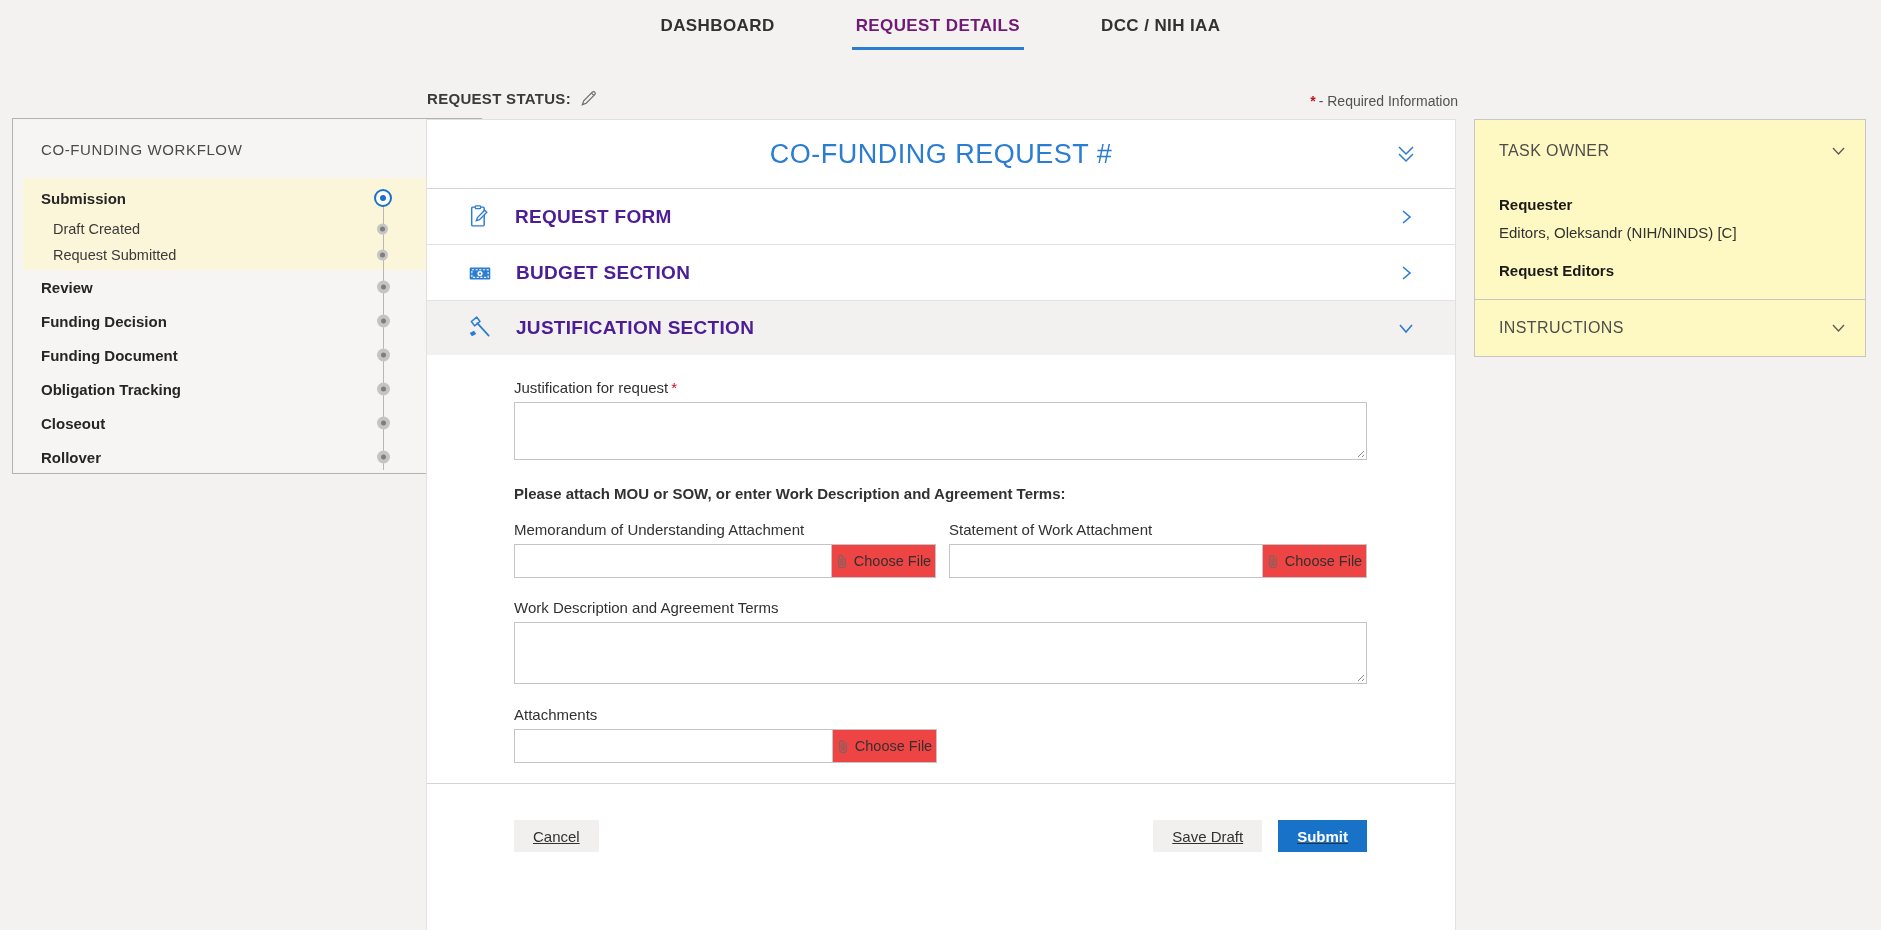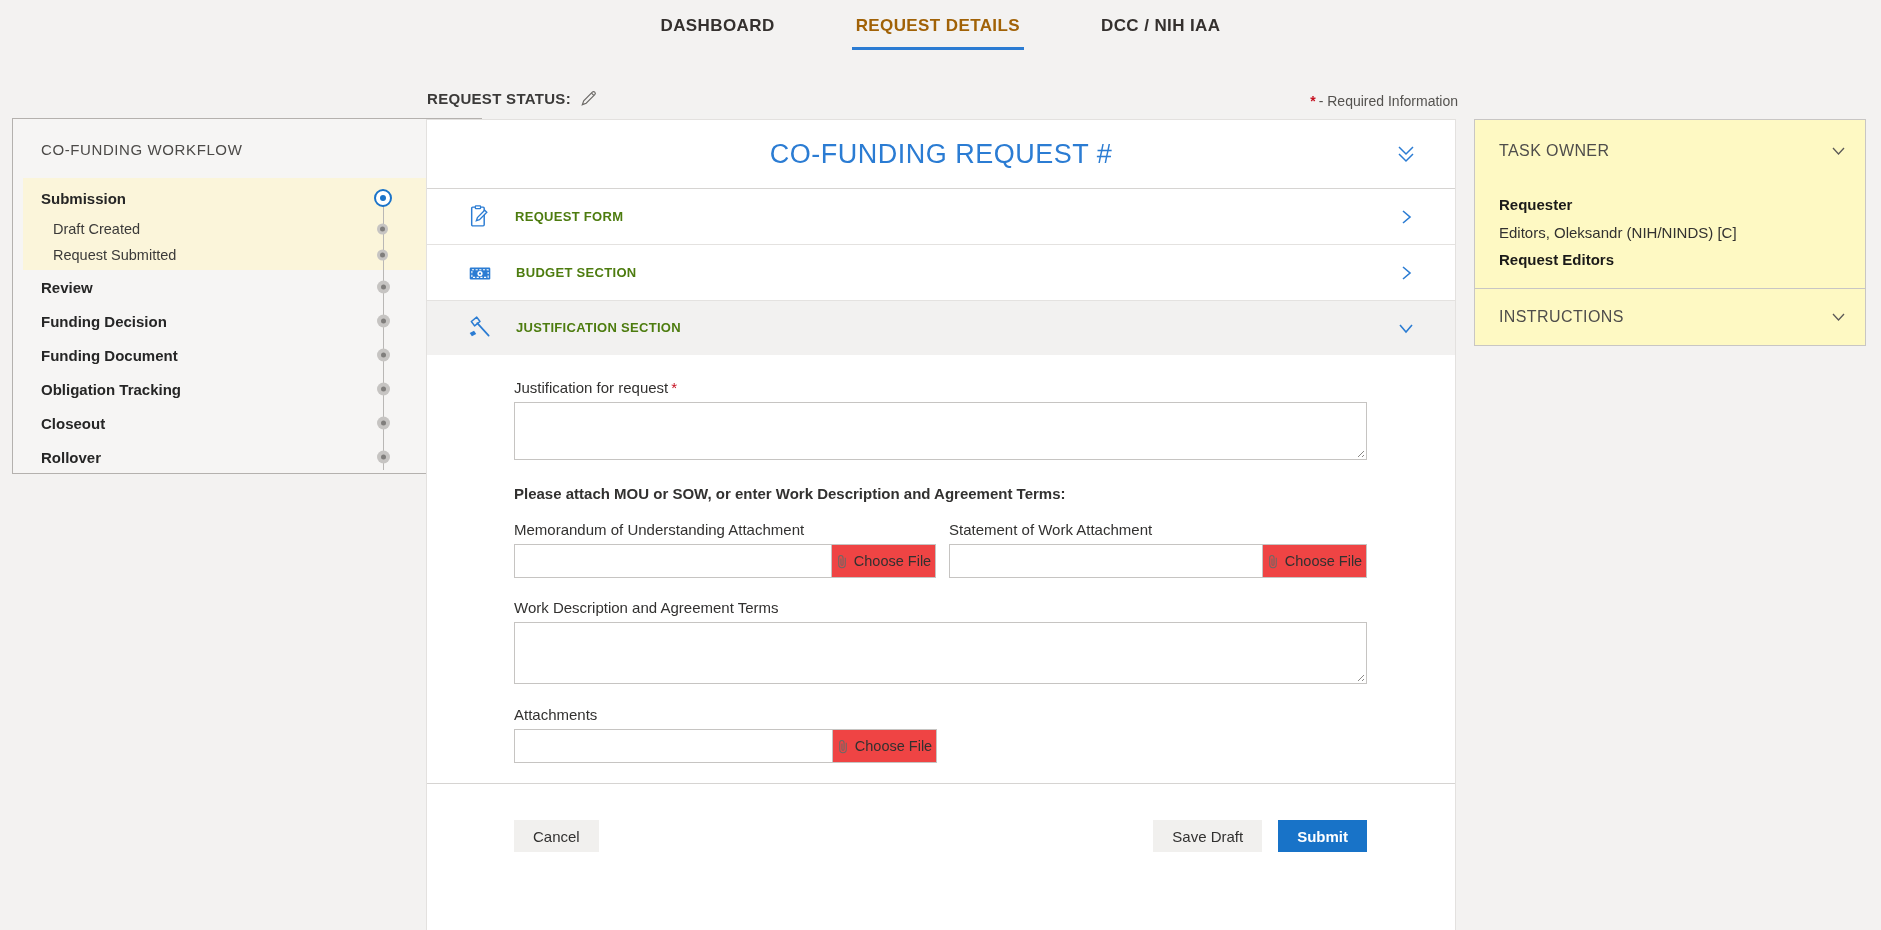--- a/index.html
+++ b/index.html
@@ -8,21 +8,21 @@
     position:relative;
     background:#f3f2f1;
     font-family:"Liberation Sans","DejaVu Sans",sans-serif;
     color:#323130;
     overflow:hidden;
   }
 
   
   .tabs { position:absolute; top:0; left:0; right:0; display:flex; justify-content:center; gap:73px; padding-top:16px; }
   .tab { font-size:17px; font-weight:600; letter-spacing:.4px; color:#34302e; padding:0 4px 11px 4px; cursor:pointer; border-bottom:3px solid transparent; }
-  .tab.active { color:#a16207; border-bottom-color:#2b7cd3; }
+  .tab.active { color:#701a75; border-bottom-color:#2b7cd3; }
 
   
   .status-row { position:absolute; top:90px; left:427px; display:flex; align-items:center; gap:9px; }
   .status-label { font-size:15px; font-weight:600; letter-spacing:.3px; color:#3b3a39; }
   .required-note { position:absolute; top:93px; right:423px; font-size:14px; color:#54524f; }
   .required-note .ast { color:#c50f1f; font-weight:700; margin-right:3px; }
 
   
   .workflow-panel { position:absolute; left:12px; top:118px; width:470px; height:356px; background:#f6f5f4; border:1px solid #b4b1ae; }
   .workflow-title { margin:22px 0 0 28px; font-size:15px; color:#4c4a48; letter-spacing:.6px; line-height:18px; }
@@ -39,21 +39,21 @@
   .dot-pending { left:364px; width:13px; height:13px; background:#c6c4c2; display:flex; align-items:center; justify-content:center; }
   .dot-pending::after { content:""; width:5px; height:5px; border-radius:50%; background:#807e7c; }
 
   
   .main-panel { position:absolute; left:426px; top:119px; width:1030px; height:920px; background:#fff; border:1px solid #e3e1df; }
   .main-header { height:69px; border-bottom:1px solid #d6d4d2; position:relative; display:flex; align-items:center; justify-content:center; }
   .main-title { font-size:27px; font-weight:400; letter-spacing:.5px; color:#2b7cd3; }
   .dbl-chevron { position:absolute; right:38px; top:24px; cursor:pointer; }
   .section-row { height:56px; display:flex; align-items:center; padding-left:40px; gap:23px; border-bottom:1px solid #e4e2e0; cursor:pointer; }
   .section-row.expanded { background:#f2f1f0; border-bottom:1px solid transparent; height:54px; }
-  .section-label { font-size:13px; font-weight:600; letter-spacing:.3px; color:#4d7c0f; }
+  .section-label { font-size:19px; font-weight:600; letter-spacing:.3px; color:#4c1d95; }
   .section-chevron { margin-left:auto; margin-right:40px; display:flex; }
 
   
   .form-area { padding:24px 88px 0 87px; position:relative; }
   .field-label { font-size:15px; color:#323130; margin-bottom:6px; }
   .field-label .ast { color:#c50f1f; margin-left:3px; }
   .ta-wrap { position:relative; }
   textarea { width:100%; border:1px solid #c6c4c2; background:#fff; resize:none; font-family:inherit; font-size:15px; padding:6px 8px; display:block; }
   .ta-just { height:58px; }
   .ta-work { height:62px; }
@@ -65,21 +65,21 @@
   .attach-col1 { width:423px; }
   .attach-col2 { width:419px; }
   .file-control { display:flex; height:34px; border:1px solid #c6c4c2; background:#fff; }
   .file-input { flex:1; border:none; outline:none; font-size:15px; padding:0 8px; background:#fff; min-width:0; font-family:inherit; }
   .file-btn { width:104px; background:#ef4444; border-left:1px solid #c6c4c2; display:flex; align-items:center; justify-content:center; gap:6px; font-size:14.5px; color:#323130; cursor:pointer; }
   .block-gap { margin-top:21px; }
   .attachments-block { margin-top:22px; }
   .attachments-block .file-control { width:423px; }
 
   .panel-divider { position:absolute; left:0; right:0; top:663px; border-top:1px solid #d6d4d2; }
-  .actions { position:absolute; top:700px; left:87px; right:88px; display:flex; align-items:center; }
+  .actions { position:absolute; top:700px; left:87px; right:88px; display:flex; align-items:center;text-decoration:underline; }
   .btn { height:32px; padding:0 19px; display:flex; align-items:center; font-size:15px; font-family:inherit; background:#f1f0ee; color:#323130; border:none; cursor:pointer; }
   .btn-save { margin-left:auto; }
   .btn-submit { margin-left:16px; background:#1873c8; color:#fff; font-weight:600; }
 
   
   .right-panel { position:absolute; left:1474px; top:119px; width:392px; background:#fef9c3; border:1px solid #c8c6c4; }
   .side-block { position:relative; padding:22px 24px 20px 24px; }
   .side-header { font-size:16px; color:#4f4d4b; letter-spacing:.4px; cursor:pointer; }
   .side-chevron { position:absolute; right:18px; top:22px; cursor:pointer; }
   .side-bold { margin-top:36px; font-size:15px; font-weight:700; color:#1b1a19; }
@@ -291,21 +291,21 @@
 <div class="right-panel">
   <div class="side-block">
     <div class="side-header">TASK OWNER</div>
     <span class="side-chevron">
       <svg width="17" height="17" viewBox="0 0 17 17">
           <path d="M3 6l5.5 6L14 6" fill="none" stroke="#5b5957" stroke-width="1.3"></path>
         </svg>
     </span>
     <div class="side-bold">Requester</div>
     <div class="side-value">Editors, Oleksandr (NIH/NINDS) [C]</div>
-    <div class="side-bold" style="margin-top:10px;">Request Editors</div>
+    <div class="side-bold" style="margin-top:21px;">Request Editors</div>
   </div>
   <div class="side-divider"></div>
   <div class="side-block instructions">
     <div class="side-header">INSTRUCTIONS</div>
     <span class="side-chevron">
       <svg width="17" height="17" viewBox="0 0 17 17">
           <path d="M3 6l5.5 6L14 6" fill="none" stroke="#5b5957" stroke-width="1.3"></path>
         </svg>
     </span>
   </div>

